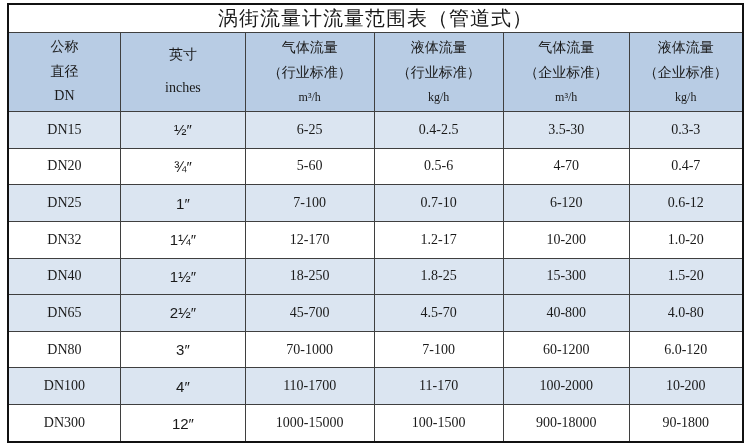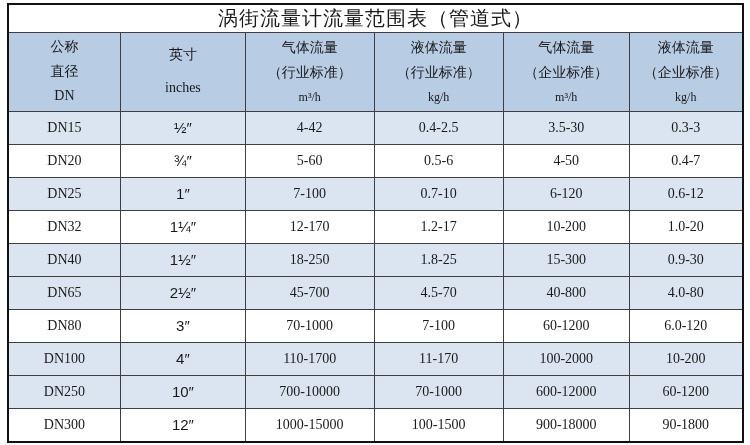--- a/index.html
+++ b/index.html
@@ -101,31 +101,31 @@
             <div class="hline">（企业标准）</div>
             <div class="hline unit-line">kg/h</div>
           </div>
         </th>
       </tr>
     </thead>
     <tbody>
         <tr class="band">
           <td>DN15</td>
           <td class="inches">½″</td>
-          <td>4-42</td>
+          <td>6-25</td>
           <td>0.4-2.5</td>
           <td>3.5-30</td>
           <td>0.3-3</td>
         </tr>
         <tr>
           <td>DN20</td>
           <td class="inches">¾″</td>
           <td>5-60</td>
           <td>0.5-6</td>
-          <td>4-50</td>
+          <td>4-70</td>
           <td>0.4-7</td>
         </tr>
         <tr class="band">
           <td>DN25</td>
           <td class="inches">1″</td>
           <td>7-100</td>
           <td>0.7-10</td>
           <td>6-120</td>
           <td>0.6-12</td>
         </tr>
@@ -136,21 +136,21 @@
           <td>1.2-17</td>
           <td>10-200</td>
           <td>1.0-20</td>
         </tr>
         <tr class="band">
           <td>DN40</td>
           <td class="inches">1½″</td>
           <td>18-250</td>
           <td>1.8-25</td>
           <td>15-300</td>
-          <td>0.9-30</td>
+          <td>1.5-20</td>
         </tr>
         <tr class="band">
           <td>DN65</td>
           <td class="inches">2½″</td>
           <td>45-700</td>
           <td>4.5-70</td>
           <td>40-800</td>
           <td>4.0-80</td>
         </tr>
         <tr>
@@ -162,28 +162,20 @@
           <td>6.0-120</td>
         </tr>
         <tr class="band">
           <td>DN100</td>
           <td class="inches">4″</td>
           <td>110-1700</td>
           <td>11-170</td>
           <td>100-2000</td>
           <td>10-200</td>
         </tr>
-        <tr class="band">
-          <td>DN250</td>
-          <td class="inches">10″</td>
-          <td>700-10000</td>
-          <td>70-1000</td>
-          <td>600-12000</td>
-          <td>60-1200</td>
-        </tr>
         <tr>
           <td>DN300</td>
           <td class="inches">12″</td>
           <td>1000-15000</td>
           <td>100-1500</td>
           <td>900-18000</td>
           <td>90-1800</td>
         </tr>
       </tbody>
   </table>

